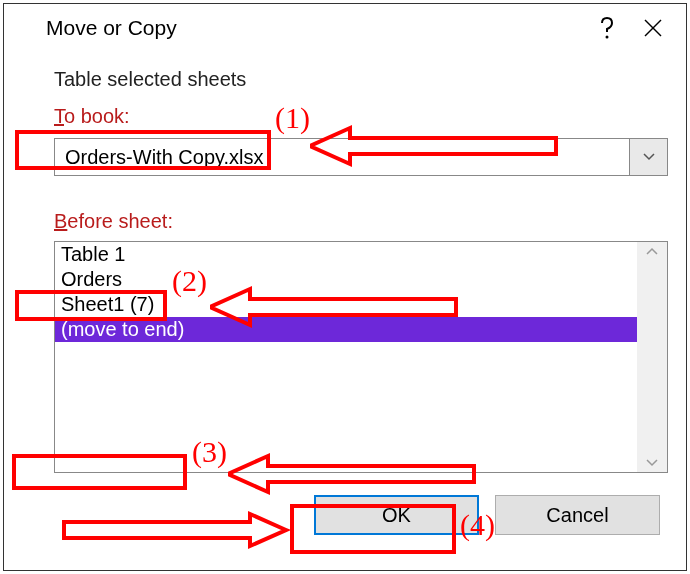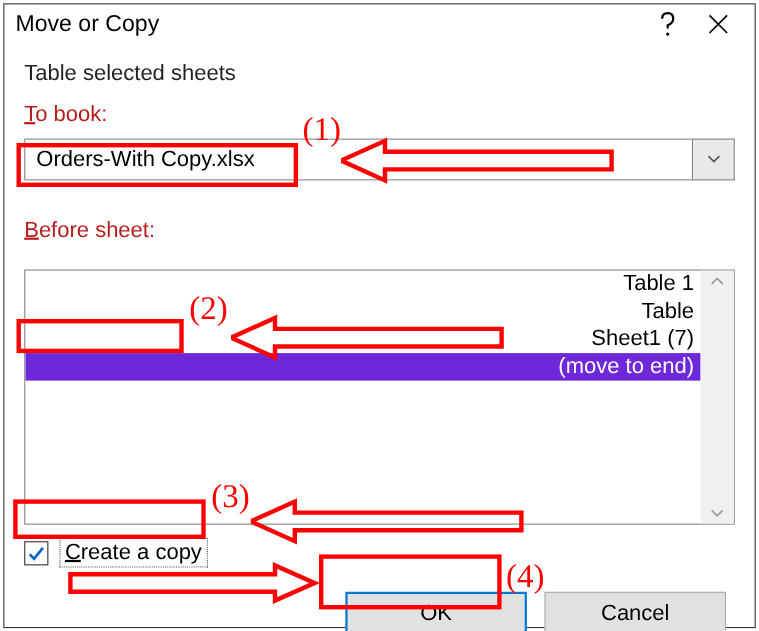--- a/index.html
+++ b/index.html
@@ -18,20 +18,21 @@
     .dialog {
       position: absolute;
       left: 3px;
       top: 3px;
       right: 3px;
       bottom: 3px;
       border: 1px solid #333;
       background: #fff;
       display: flex;
       flex-direction: column;
+      padding-left: 32px;
     }
     .titlebar {
       display: flex;
       align-items: center;
       padding: 6px 10px;
       height: 48px;
     }
     .dlg-title {
       flex: 1;
       font-size: 21px;
@@ -80,25 +81,24 @@
     .combo-btn {
       width: 38px;
       border: 1px solid #888;
       border-left: none;
       background: #e9e9e9;
       display: flex;
       align-items: center;
       justify-content: center;
     }
     .listbox-outer {
-      margin-top: 20px;
+      margin-top: 4px;
       display: flex;
       border: 1px solid #888;
       height: 232px;
-      text-align: right;
     }
     .listbox {
       flex: 1;
       overflow: hidden;
       font-size: 20px;
     }
     .list-item {
       padding: 1px 6px;
       color: #000;
     }
@@ -205,42 +205,34 @@
           <polyline points="2,2 7,7 12,2" stroke="#555" stroke-width="1.5" fill="none"></polyline>
         </svg>
       </div>
     </div>
 
     <div class="label" style="margin-top:34px"><span style="text-decoration:underline">B</span>efore sheet:</div>
 
     <div class="listbox-outer">
       <div class="listbox">
         <div class="list-item">Table 1</div>
-        <div class="list-item">Table</div>
+        <div class="list-item">Orders</div>
         <div class="list-item">Sheet1 (7)</div>
         <div class="list-item selected">(move to end)</div>
       </div>
       <div class="scrollbar">
         <svg width="14" height="10" viewBox="0 0 14 10">
           <polyline points="2,8 7,3 12,8" stroke="#999" stroke-width="1.5" fill="none"></polyline>
         </svg>
         <svg width="14" height="10" viewBox="0 0 14 10">
           <polyline points="2,2 7,7 12,2" stroke="#999" stroke-width="1.5" fill="none"></polyline>
         </svg>
       </div>
     </div>
 
-    <div class="checkbox-row">
-      <div class="chkbox">
-        <svg width="18" height="18" viewBox="0 0 18 18">
-          <polyline points="3,10 7,14 15,4" stroke="#0066cc" stroke-width="2.5" fill="none"></polyline>
-        </svg>
-      </div>
-      <span class="chk-label"><span style="text-decoration:underline">C</span>reate a copy</span>
-    </div>
 
     <div class="btnrow">
       <div class="btn primary">OK</div>
       <div class="btn">Cancel</div>
     </div>
   </div>
 </div>
 
 <div class="annot-box" style="left:15px; top:130px; width:256px; height:40px;"></div>
 <div class="annot-num" style="left:275px; top:101px;">(1)</div>

